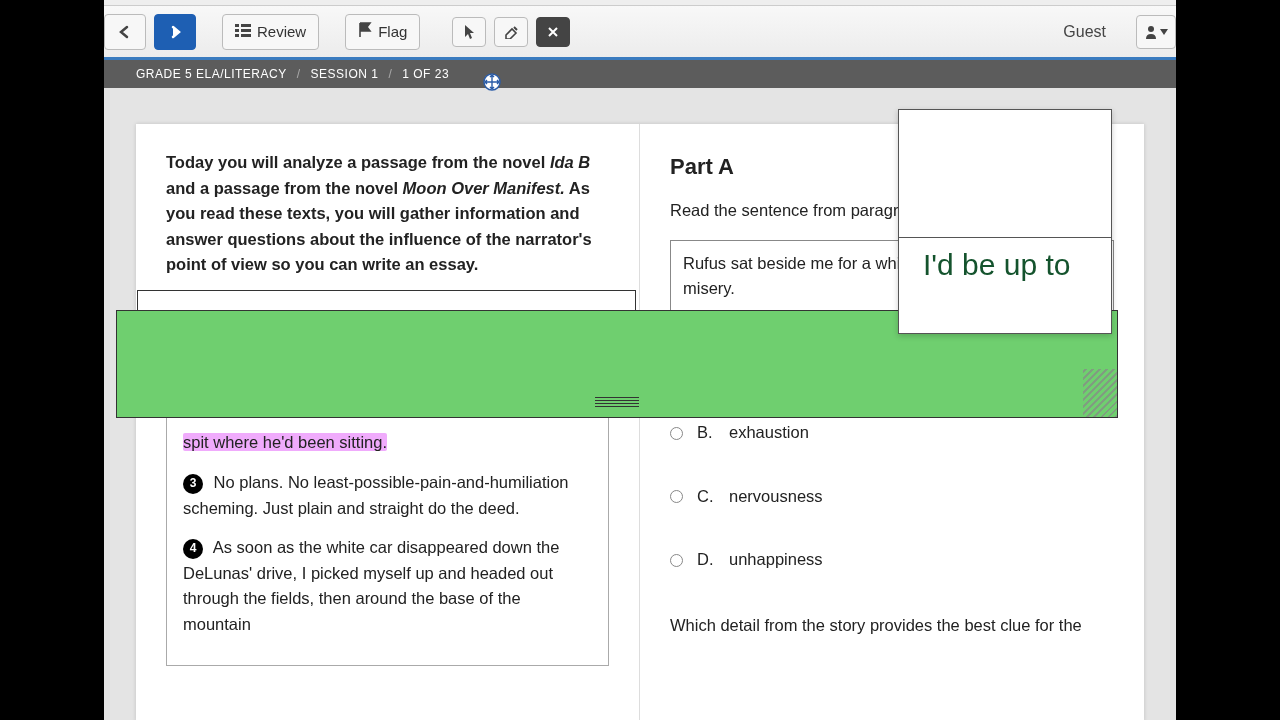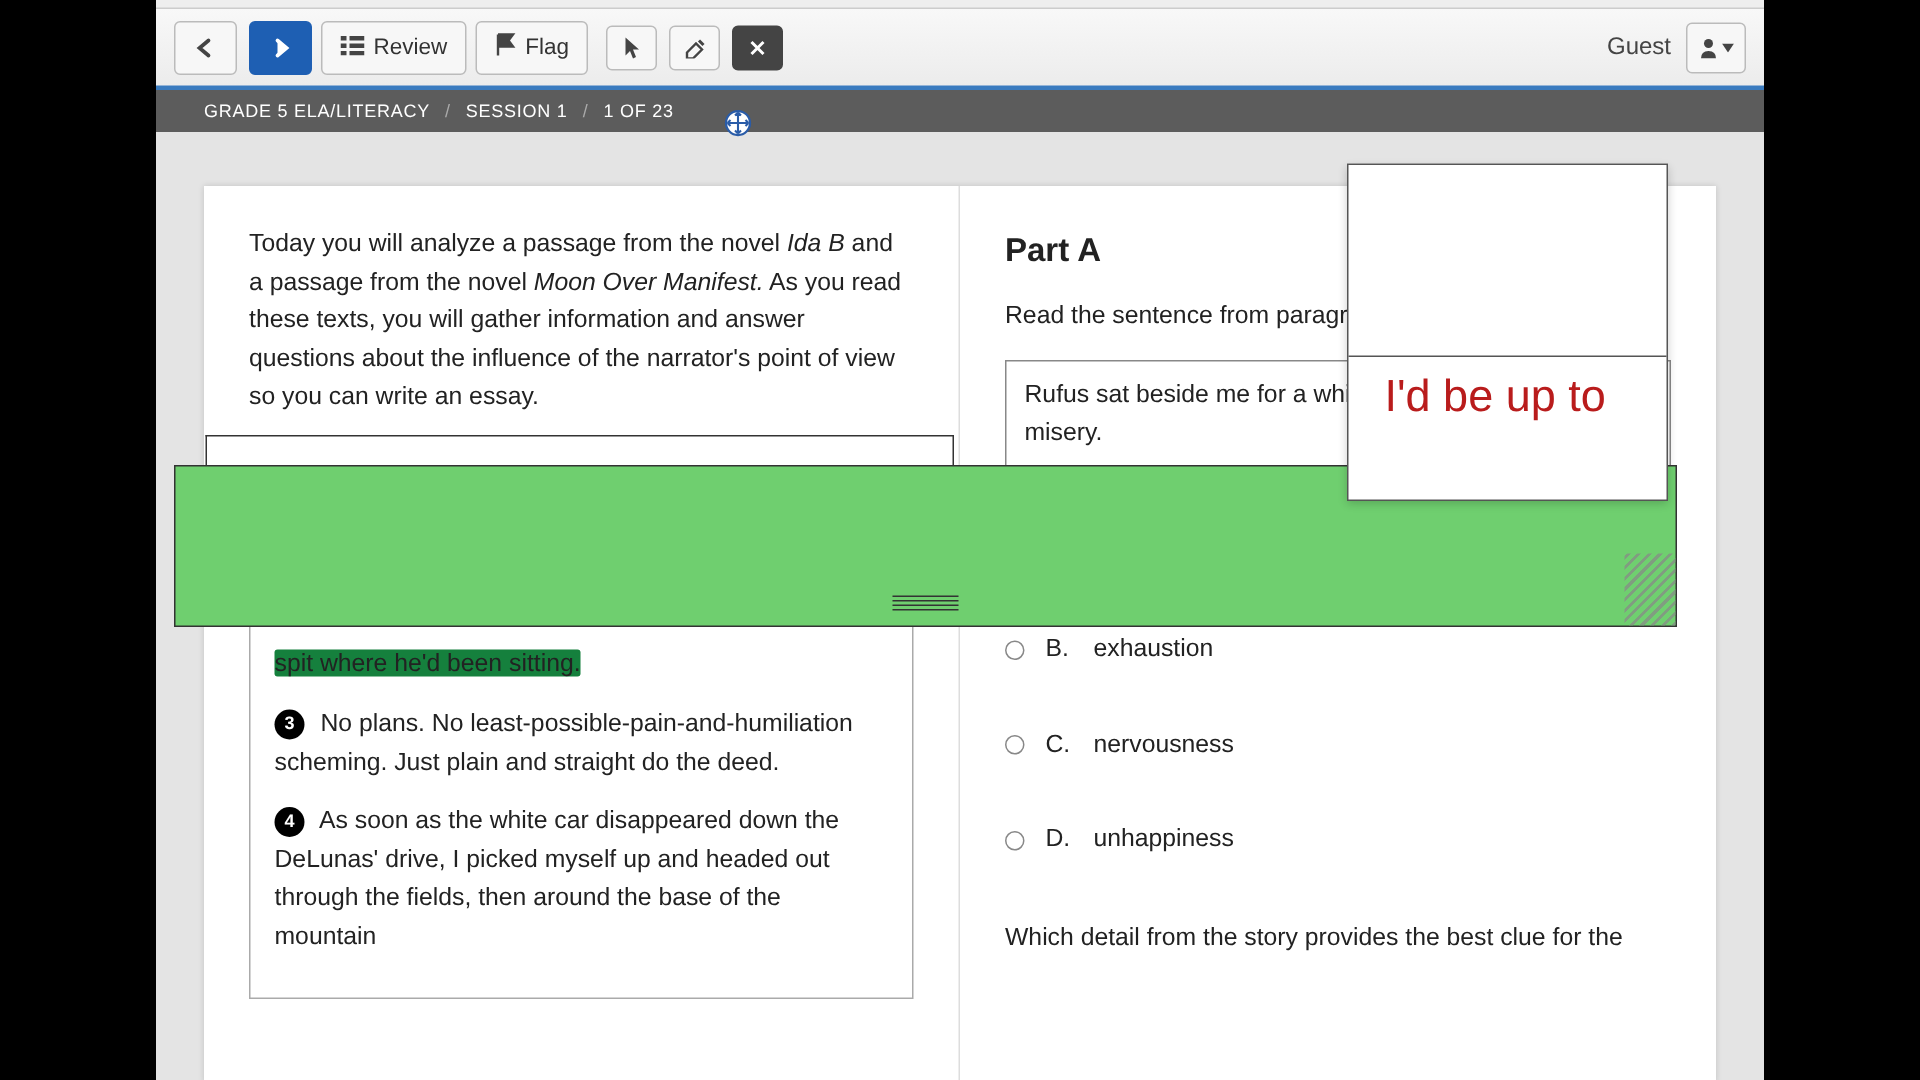--- a/index.html
+++ b/index.html
@@ -1,55 +1,55 @@
 <!DOCTYPE html>
 <html><head>
 <meta charset="utf-8">
 <style>
 * { box-sizing: border-box; margin: 0; padding: 0; }
 body { font-family: Arial, Helvetica, sans-serif; background: #000; width: 1280px; height: 720px; overflow: hidden; position: relative; }
 .app-window { position: absolute; left: 104px; top: 0; width: 1072px; height: 720px; background: #f0f0f0; }
 .top-bar-partial { height: 6px; background: #eee; border-bottom: 1px solid #ccc; }
-.toolbar { height: 54px; background: linear-gradient(#f8f8f8,#ececec); border-bottom: 3px solid #3a7bbf; display: flex; align-items: center; padding: 0 12px; gap: 6px; position: relative; }
+.toolbar { height: 54px; background: linear-gradient(#f8f8f8,#ececec); border-bottom: 3px solid #3a7bbf; display: flex; align-items: center; padding: 0 0; gap: 26px; position: relative; }
 .nav-group { display: flex; gap: 8px; }
 .nav-btn { width: 42px; height: 36px; border: 1px solid #bbb; border-radius: 4px; display: flex; align-items: center; justify-content: center; cursor: pointer; background: #f7f7f7; }
 .nav-btn.active { background: #1e5fb3; border-color: #1e5fb3; }
 .nav-btn.active svg path { fill: #fff; }
 .action-btn { height: 36px; padding: 0 12px; border: 1px solid #bbb; border-radius: 4px; display: flex; align-items: center; gap: 6px; background: #f7f7f7; cursor: pointer; font-size: 15px; color: #333; }
 .tool-group { display: flex; gap: 8px; margin-left: 6px; }
 .tool-btn { width: 34px; height: 30px; border: 1px solid #bbb; border-radius: 4px; display: flex; align-items: center; justify-content: center; cursor: pointer; background: #f7f7f7; }
 .tool-btn.dark { background: #444; border-color: #444; }
 .spacer { flex: 1; }
 .user-label { font-size: 16px; color: #444; margin-right: 4px; }
 .user-menu { width: 40px; height: 34px; border: 1px solid #bbb; border-radius: 4px; display: flex; align-items: center; justify-content: center; gap: 3px; background: #f7f7f7; cursor: pointer; }
 .breadcrumb { height: 28px; background: #5c5c5c; color: #fff; display: flex; align-items: center; padding: 0 32px; font-size: 12px; letter-spacing: 0.5px; }
 .breadcrumb span.sep { margin: 0 10px; color: #aaa; }
 .content-area { position: relative; height: 634px; background: #e4e4e4; padding: 36px 32px 0; }
 .paper { background: #fff; width: 100%; height: 100%; display: flex; box-shadow: 0 0 4px rgba(0,0,0,0.15); }
 .col { width: 50%; padding: 26px 30px; overflow: hidden; font-size: 16.5px; line-height: 1.55; color: #222; }
 .col-left { border-right: 1px solid #ddd; }
-.intro { font-weight: normal; margin-bottom: 22px; }
+.intro { font-weight: bold; margin-bottom: 22px; }
 .intro .ital { font-style: italic; }
 .passage-box { border: 1px solid #aaa; padding: 14px 16px; }
 .para { margin-bottom: 14px; position: relative; }
 .num-badge { display: inline-flex; align-items: center; justify-content: center; width: 20px; height: 20px; border-radius: 50%; background: #000; color: #fff; font-size: 12px; font-weight: bold; margin-right: 6px; vertical-align: middle; }
-.hl { background: #15803d; border-radius: 2px; }
+.hl { background: #f0abfc; border-radius: 2px; }
 .part-label { font-weight: bold; font-size: 22px; margin-bottom: 14px; }
 .q-text { margin-bottom: 16px; }
 .quote-box { border: 1px solid #888; padding: 10px 12px; margin-bottom: 18px; }
 .options { margin: 10px 0 40px 0; }
 .option { display: flex; align-items: center; gap: 14px; margin-bottom: 38px; }
 .radio { width: 13px; height: 13px; border: 1px solid #888; border-radius: 50%; flex-shrink: 0; }
 .opt-letter { width: 18px; }
 .bold { font-weight: normal; }
 
 
 .sticky-note { position: absolute; top: 109px; right: 64px; width: 214px; height: 225px; background: #fff; border: 1px solid #555; box-shadow: 0 2px 6px rgba(0,0,0,0.2); z-index: 50; }
 .sticky-header { height: 128px; border-bottom: 1px solid #555; }
-.sticky-body { padding: 10px 24px; font-size: 30px; line-height: 1.1; color: #b91c1c; }
+.sticky-body { padding: 10px 24px; font-size: 30px; line-height: 1.1; color: #14532d; }
 .green-strip { position: absolute; top: 310px; left: 12px; width: 1002px; height: 108px; background: #6fcf6f; border: 1px solid #333; z-index: 40; }
 .green-ruler { position: absolute; top: -21px; left: 20px; right: 481px; height: 20px; background: #fff; border: 1px solid #333; border-bottom: none; }
 .green-handle { position: absolute; bottom: 8px; left: 50%; transform: translateX(-50%); width: 44px; height: 12px; display: flex; flex-direction: column; gap: 2px; }
 .green-handle div { height: 1px; background: #333; }
 .move-cursor { position: absolute; top: 72px; left: 378px; width: 20px; height: 20px; z-index: 41; }
 .hatch { position: absolute; right: 0; bottom: 0; width: 34px; height: 48px; background: repeating-linear-gradient(-45deg,#888 0,#888 2px,transparent 2px,transparent 5px); opacity: 0.7; }
 </style>
 </head>
 <body>
 

